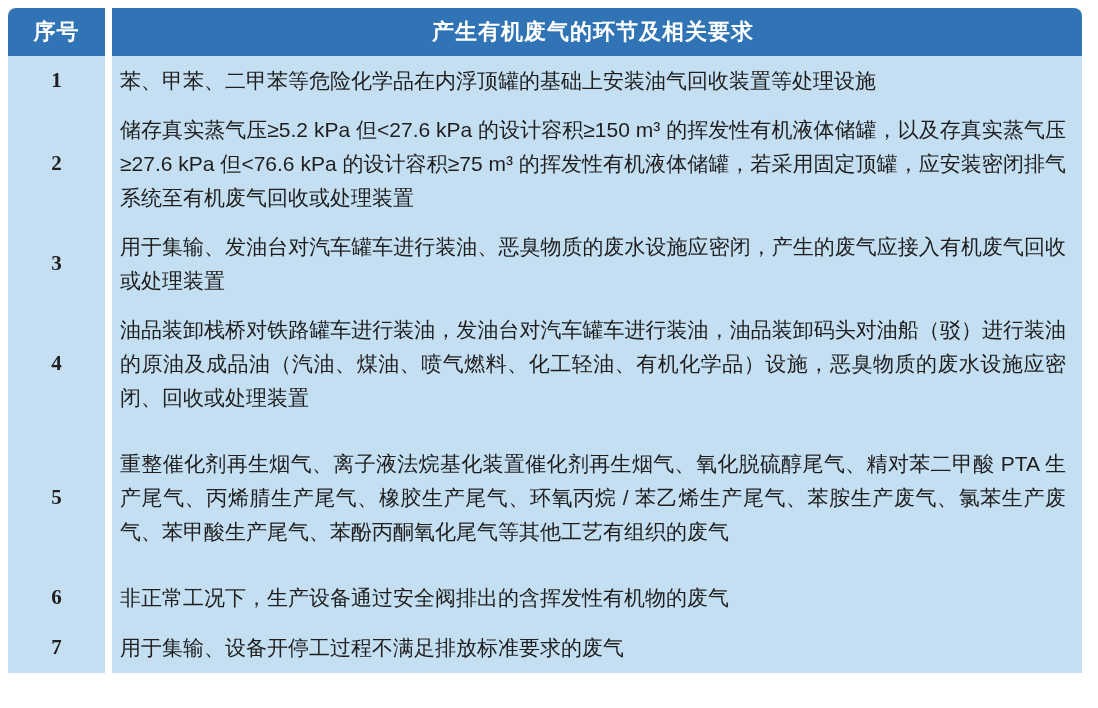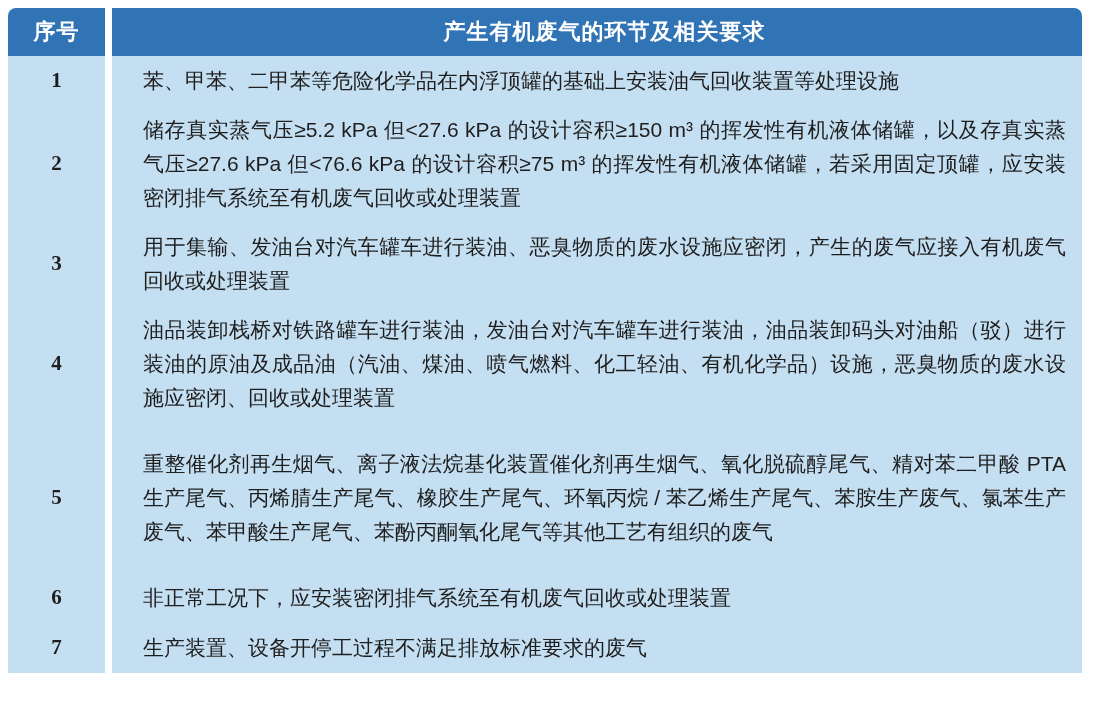--- a/index.html
+++ b/index.html
@@ -36,21 +36,21 @@
     align-items: center;
   }
   .cell-no {
     width: 97px;
     flex: 0 0 97px;
     justify-content: center;
     text-align: center;
   }
   .cell-desc {
     flex: 1 1 auto;
-    padding: 7px 16px 7px 31px;
+    padding: 7px 16px 7px 8px;
   }
   .header-row .cell {
     background: var(--header-bg, #3074B5);
     color: var(--header-text, #ffffff);
     font-size: 22px;
     font-weight: bold;
     letter-spacing: 1px;
   }
   .header-row {
     min-height: 48px;
@@ -139,27 +139,27 @@
       <div class="cell cell-desc">
         <span>重整催化剂再生烟气、离子液法烷基化装置催化剂再生烟气、氧化脱硫醇尾气、精对苯二甲酸 PTA 生产尾气、丙烯腈生产尾气、橡胶生产尾气、环氧丙烷 / 苯乙烯生产尾气、苯胺生产废气、氯苯生产废气、苯甲酸生产尾气、苯酚丙酮氧化尾气等其他工艺有组织的废气</span>
       </div>
     </div>
 
     <div class="row body-row r-h6">
       <div class="cell cell-no">
         <span>6</span>
       </div>
       <div class="cell cell-desc">
-        <span>非正常工况下，应安装密闭排气系统至有机废气回收或处理装置</span>
+        <span>非正常工况下，生产设备通过安全阀排出的含挥发性有机物的废气</span>
       </div>
     </div>
 
     <div class="row body-row r-h7">
       <div class="cell cell-no">
         <span>7</span>
       </div>
       <div class="cell cell-desc">
-        <span>生产装置、设备开停工过程不满足排放标准要求的废气</span>
+        <span>用于集输、设备开停工过程不满足排放标准要求的废气</span>
       </div>
     </div>
 
   </div>
 </div>
 
 </body></html>

